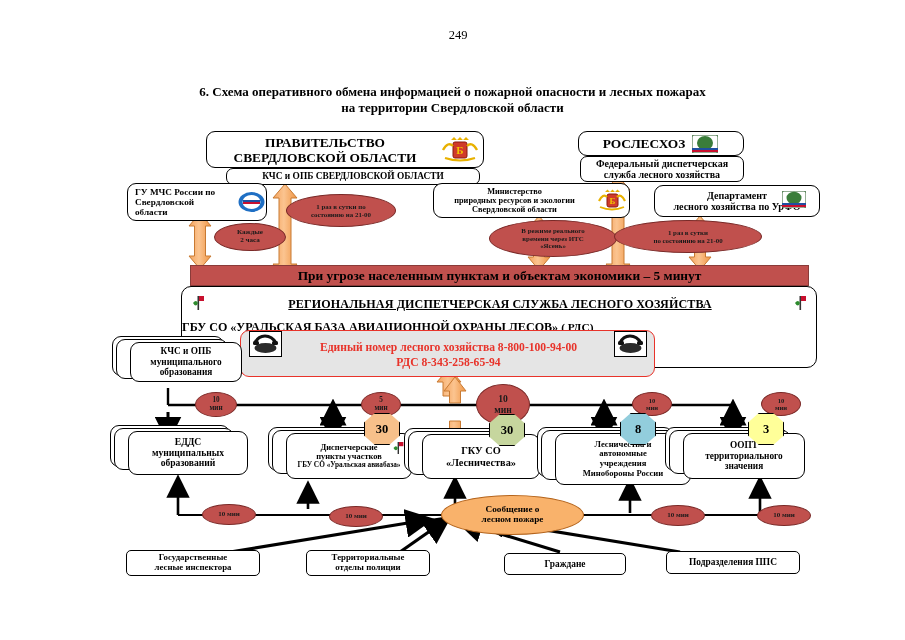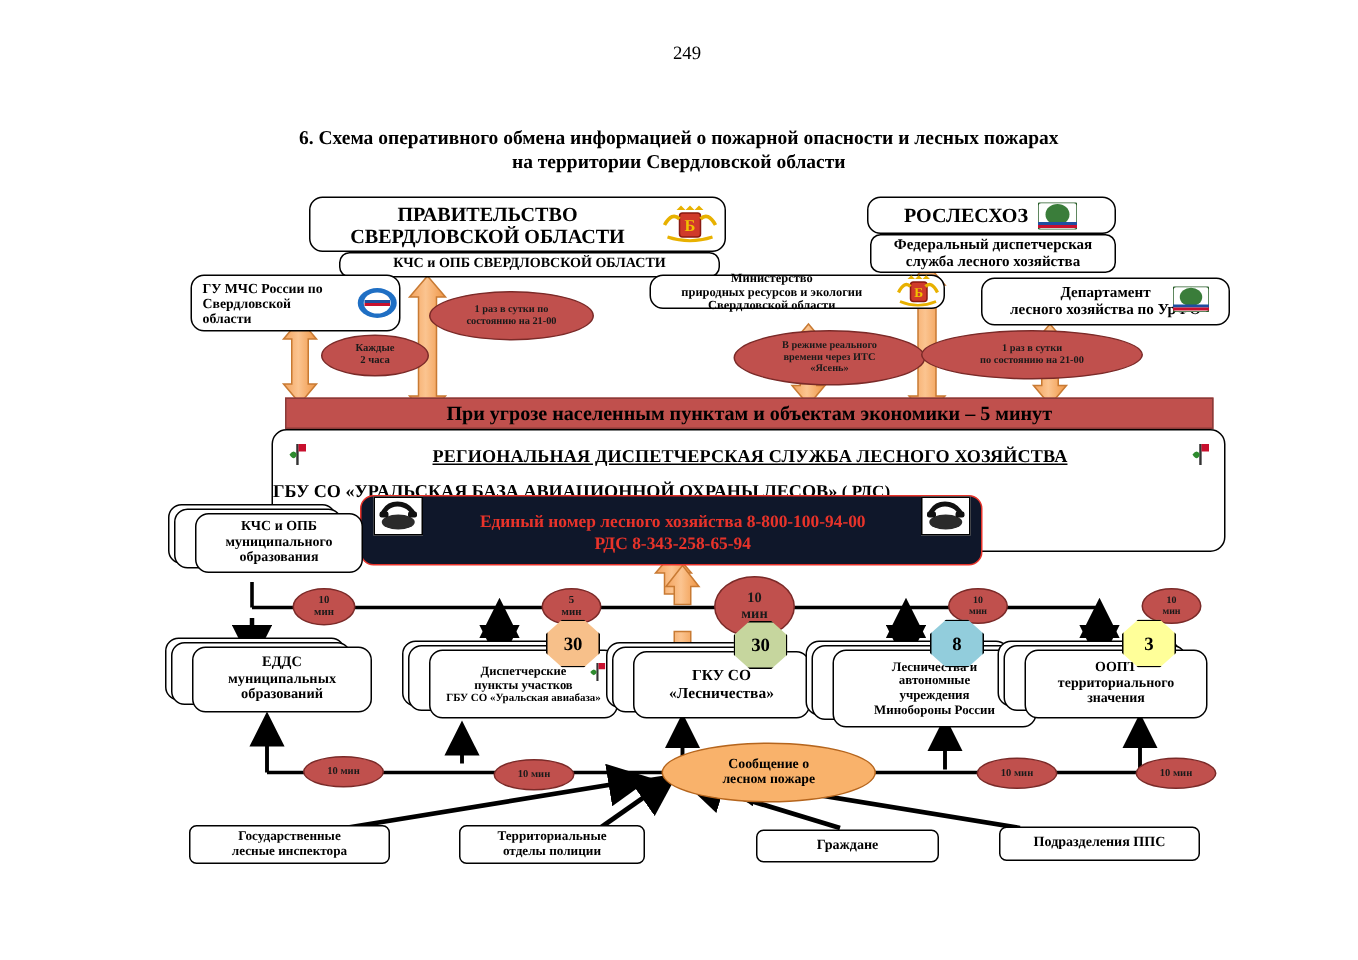--- a/index.html
+++ b/index.html
@@ -54,21 +54,21 @@
   
   .rds{
     background:#fff;border:1.8px solid #000;border-radius:10px;
   }
   .rds-l1{text-align:center;font-weight:bold;font-size:12.1px;
      text-decoration:underline;letter-spacing:.1px;}
   .rds-l2{text-align:left;font-weight:bold;font-size:12.1px;}
 
   
   .phonepanel{
-    border:1.7px solid #e8332a;border-radius:9px;background:#0f172a;
+    border:1.7px solid #e8332a;border-radius:9px;background:#e5e5e5;
   }
   .phonetext{color:#e8332a;font-weight:bold;font-size:11.6px;text-align:center;
      line-height:15px;}
 
   .phoneicon{
     background:#fff;border:1.3px solid #000;
     display:flex;align-items:center;justify-content:center;font-size:15px;
   }
 
   
@@ -218,21 +218,21 @@
     <span class="emb" style="width:30px;height:24px;">
       <svg width="27" height="22" viewBox="0 0 27 22">
         <ellipse cx="13.5" cy="11" rx="13" ry="10" fill="#1f6fc4"></ellipse>
         <ellipse cx="13.5" cy="11" rx="9" ry="7" fill="#fff"></ellipse>
         <rect x="5" y="9" width="17" height="2" fill="#1f4fa0"></rect>
         <rect x="5" y="11" width="17" height="2" fill="#c8102e"></rect>
       </svg>
     </span>
   </div>
 
-  <div class="abs box" style="left:423px;top:183px;width:197px;height:23px;font-size:8.3px;">
+  <div class="abs box" style="left:423px;top:183px;width:197px;height:35px;font-size:8.3px;">
     <div style="flex:1;">
       <div>Министерство</div>
       <div>природных ресурсов и экологии</div>
       <div>Свердловской области</div>
     </div>
     <span class="emb" style="width:34px;height:26px;">
       <svg width="32" height="24" viewBox="0 0 32 24">
         <rect x="11" y="5" width="11" height="13" rx="2" fill="#d03a2a" stroke="#8a1a10"></rect>
         <text x="16.5" y="15" font-size="9" fill="#f2c200" text-anchor="middle" font-family="serif">Б</text>
         <path d="M3,12 q4,-8 8,-4" stroke="#e8b100" stroke-width="2.2" fill="none"></path>

